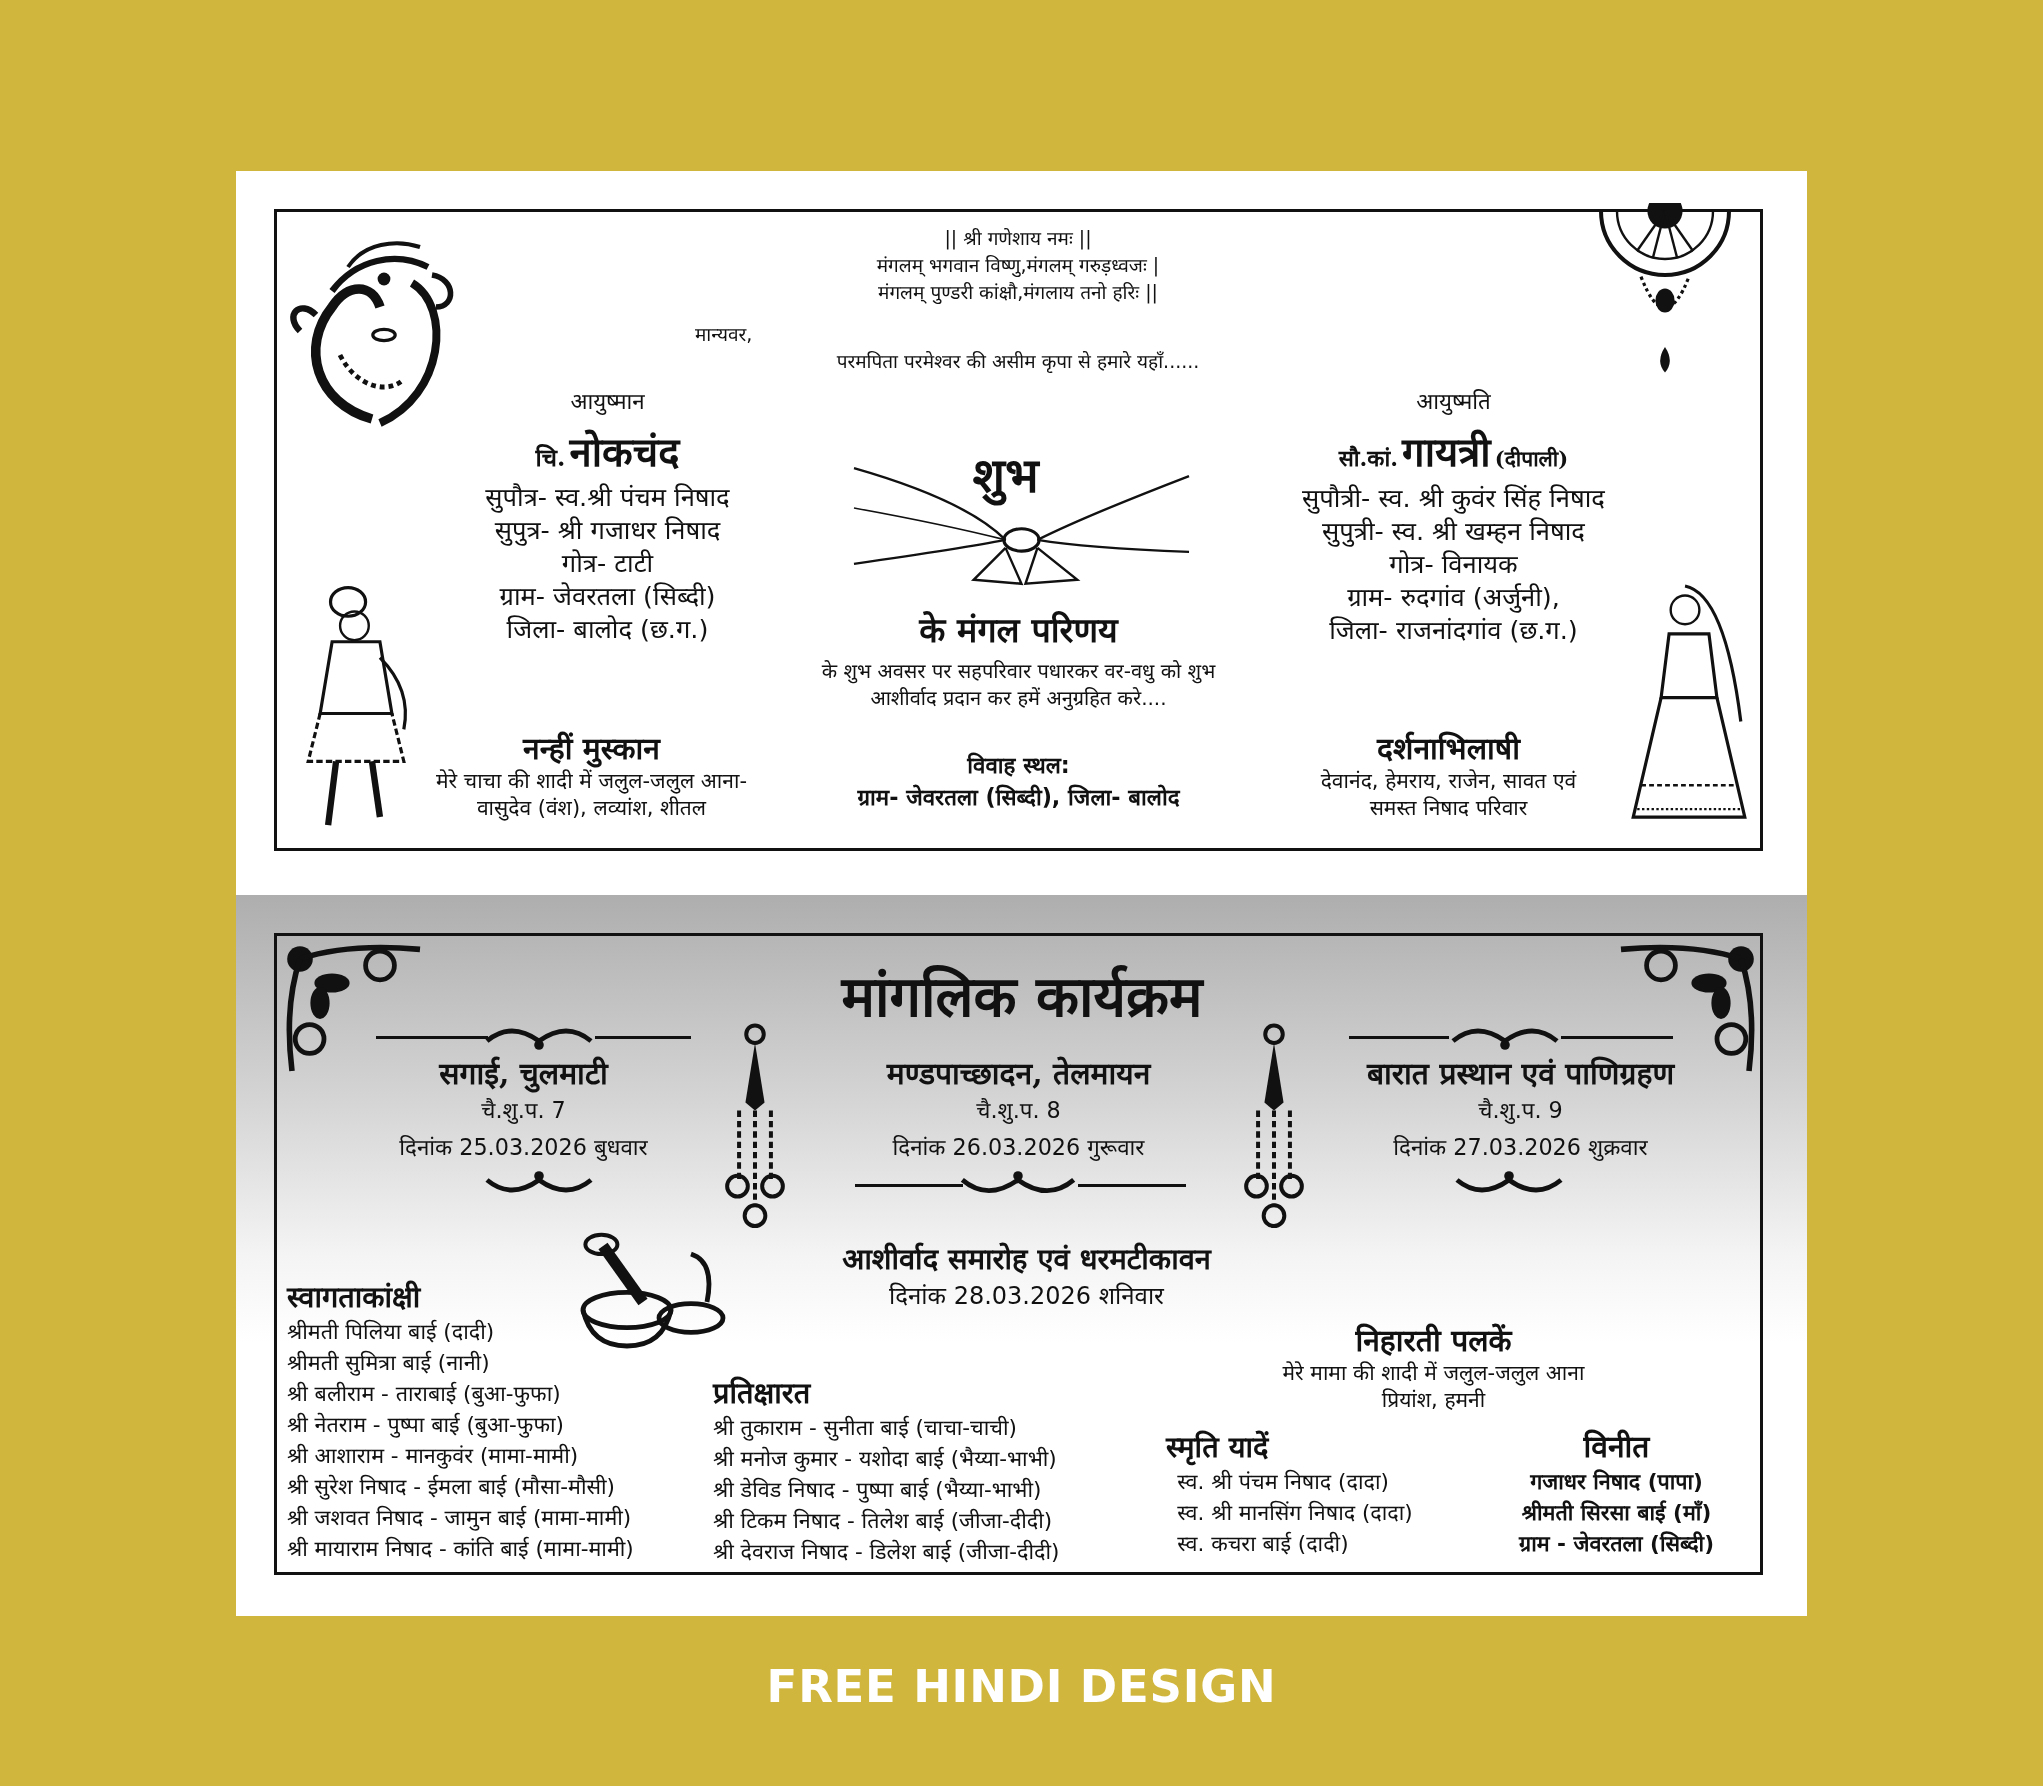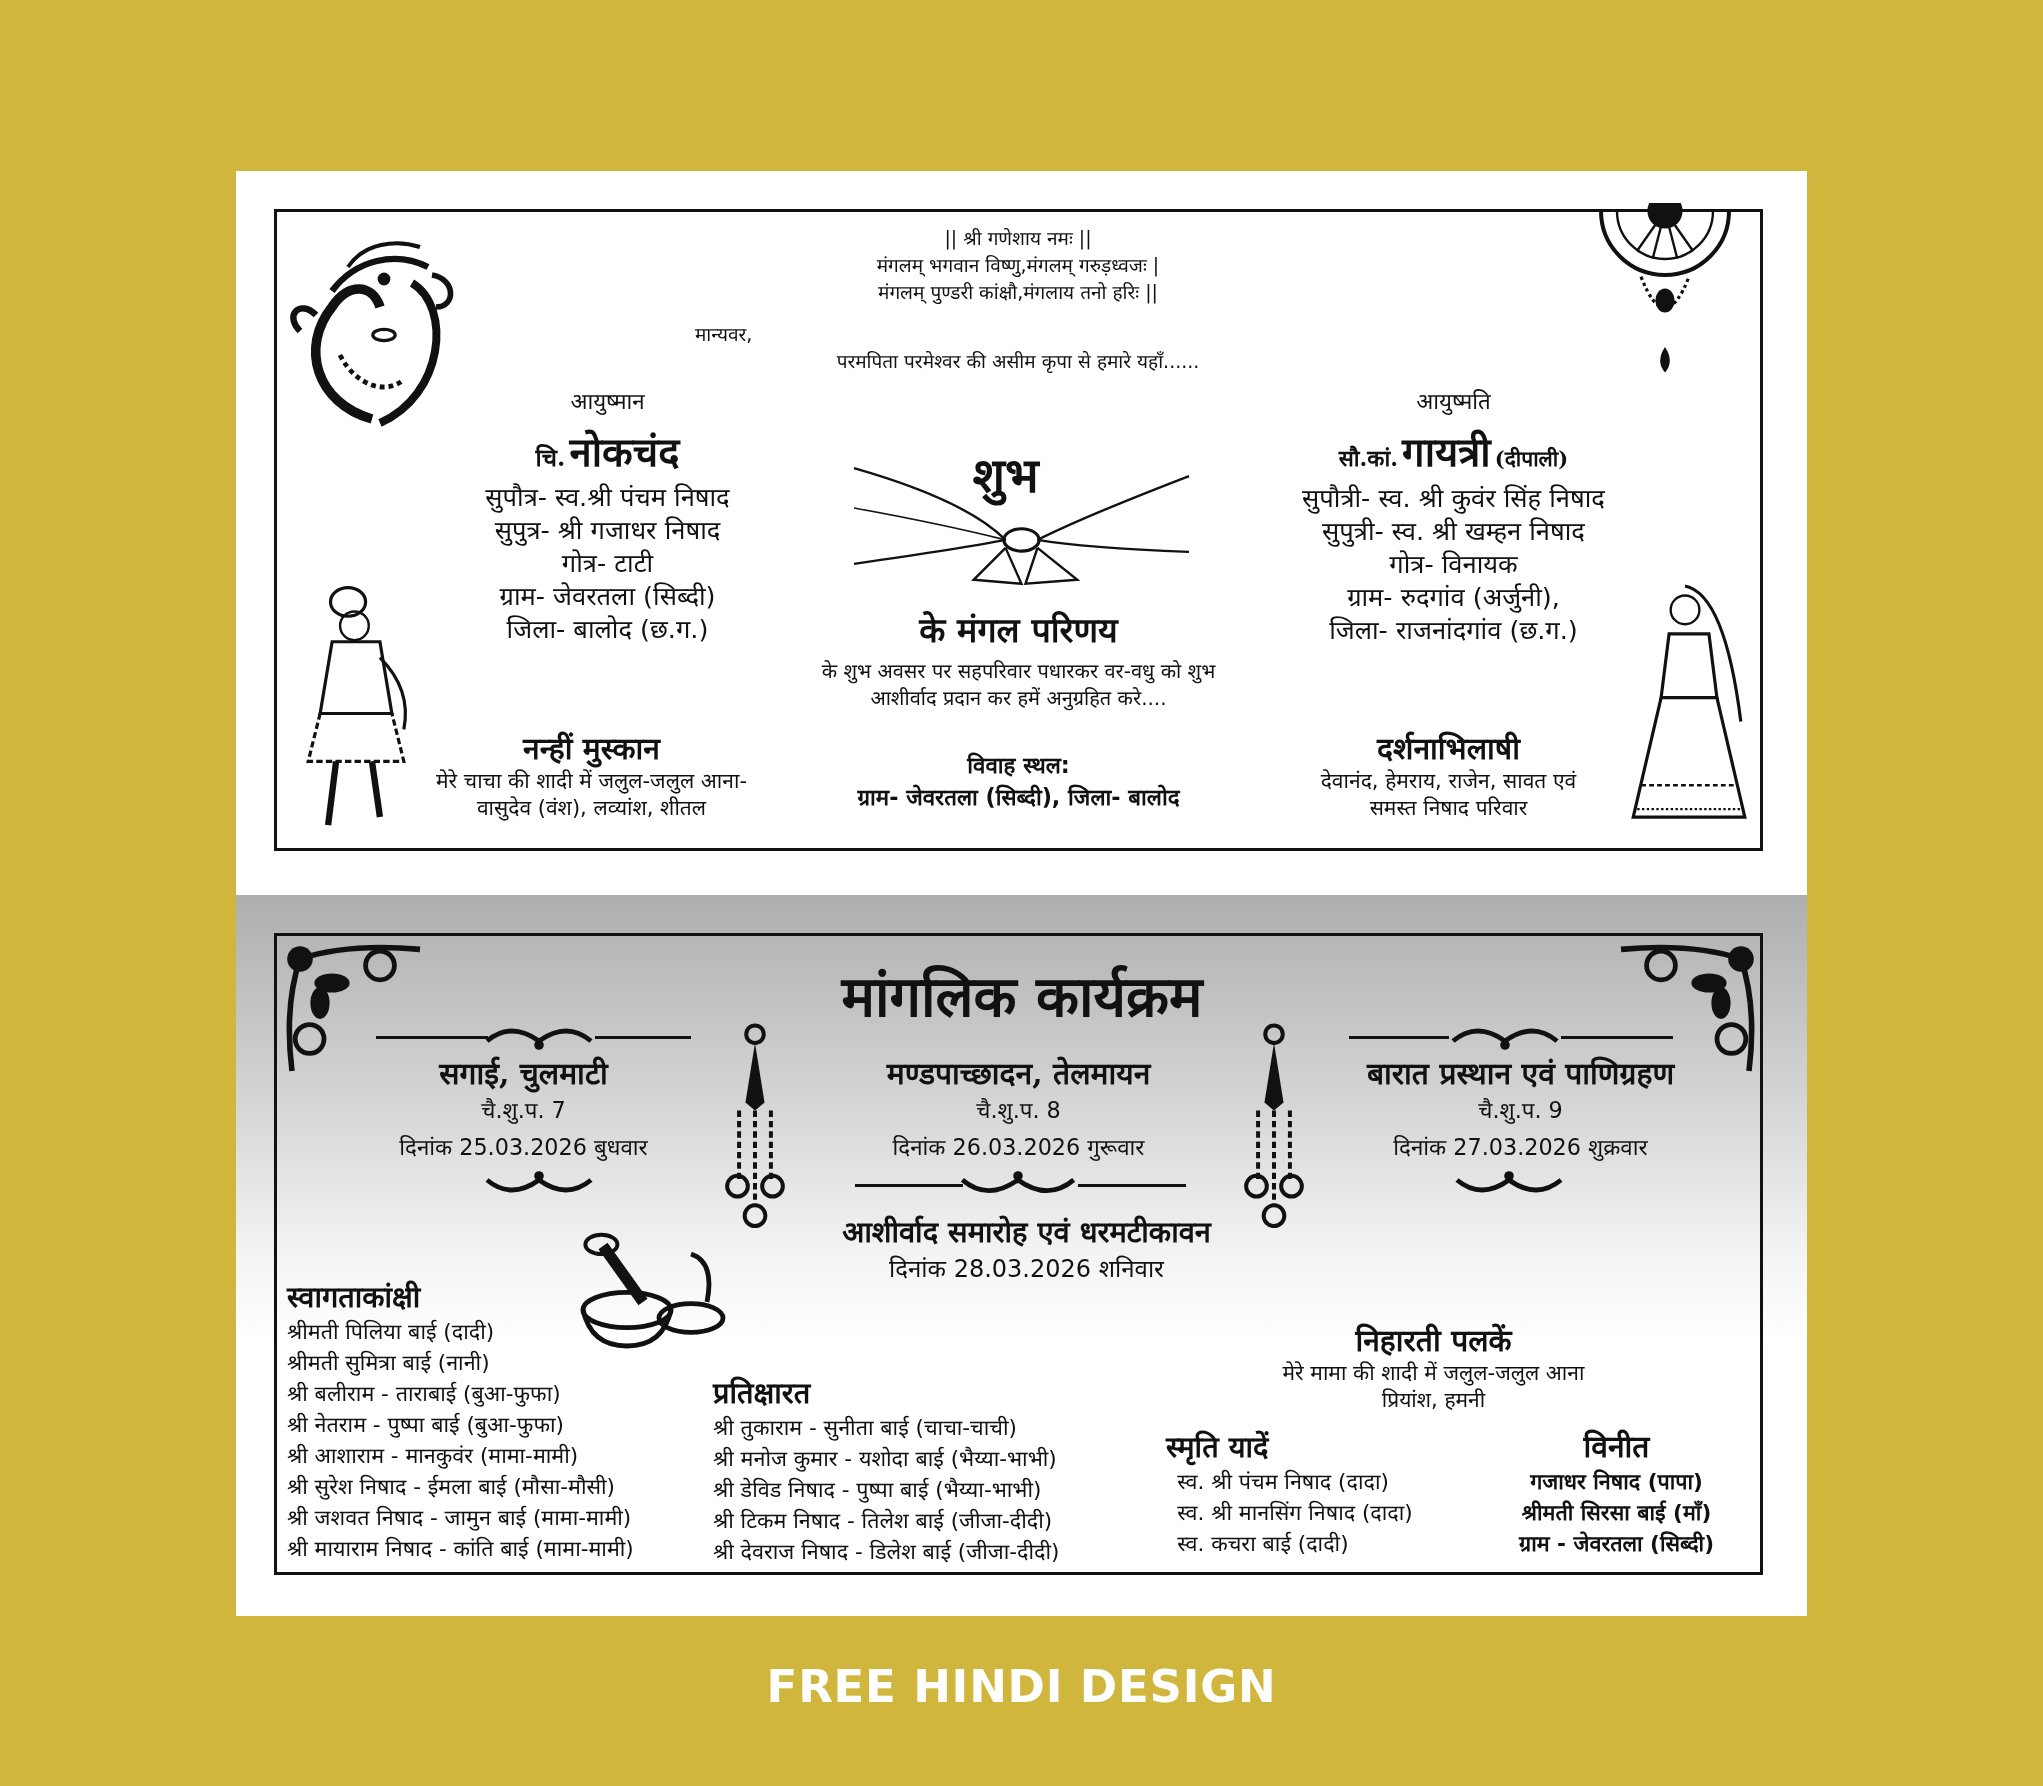--- a/index.html
+++ b/index.html
@@ -284,21 +284,21 @@
       </svg>
   </div>
   <div class="divider" style="left:842px; top:289px; width:108px;"></div>
   <div class="ornament" style="left:1217px; top:273px; width:112px; height:32px;">
     <svg width="112" height="32" viewBox="0 0 140 40">
         <path d="M5 15 Q35 40 70 15 Q105 40 135 15" fill="none" stroke="#111" stroke-width="6"></path>
         <circle cx="70" cy="10" r="6" fill="#111"></circle>
       </svg>
   </div>
 
-  <div class="abs center" style="left:527px; top:319px; width:527px;">
+  <div class="abs center" style="left:527px; top:346px; width:527px;">
     <div class="t-ev" style="font-size:29px; font-weight:bold; font-family:'DejaVu Serif',serif;">आशीर्वाद समारोह एवं धरमटीकावन</div>
     <div class="t-ev" style="font-size:24px;">दिनांक 28.03.2026 शनिवार</div>
   </div>
 
   <div class="ornament" style="left:335px; top:335px; width:160px; height:120px;">
     <svg width="160" height="120" viewBox="0 0 200 150">
       <ellipse cx="70" cy="100" rx="55" ry="22" fill="none" stroke="#111" stroke-width="6"></ellipse>
       <path d="M15 100 Q25 145 70 145 Q115 145 125 100" fill="none" stroke="#111" stroke-width="6"></path>
       <ellipse cx="150" cy="110" rx="40" ry="18" fill="none" stroke="#111" stroke-width="6"></ellipse>
       <path d="M40 20 L90 90" stroke="#111" stroke-width="14"></path>

